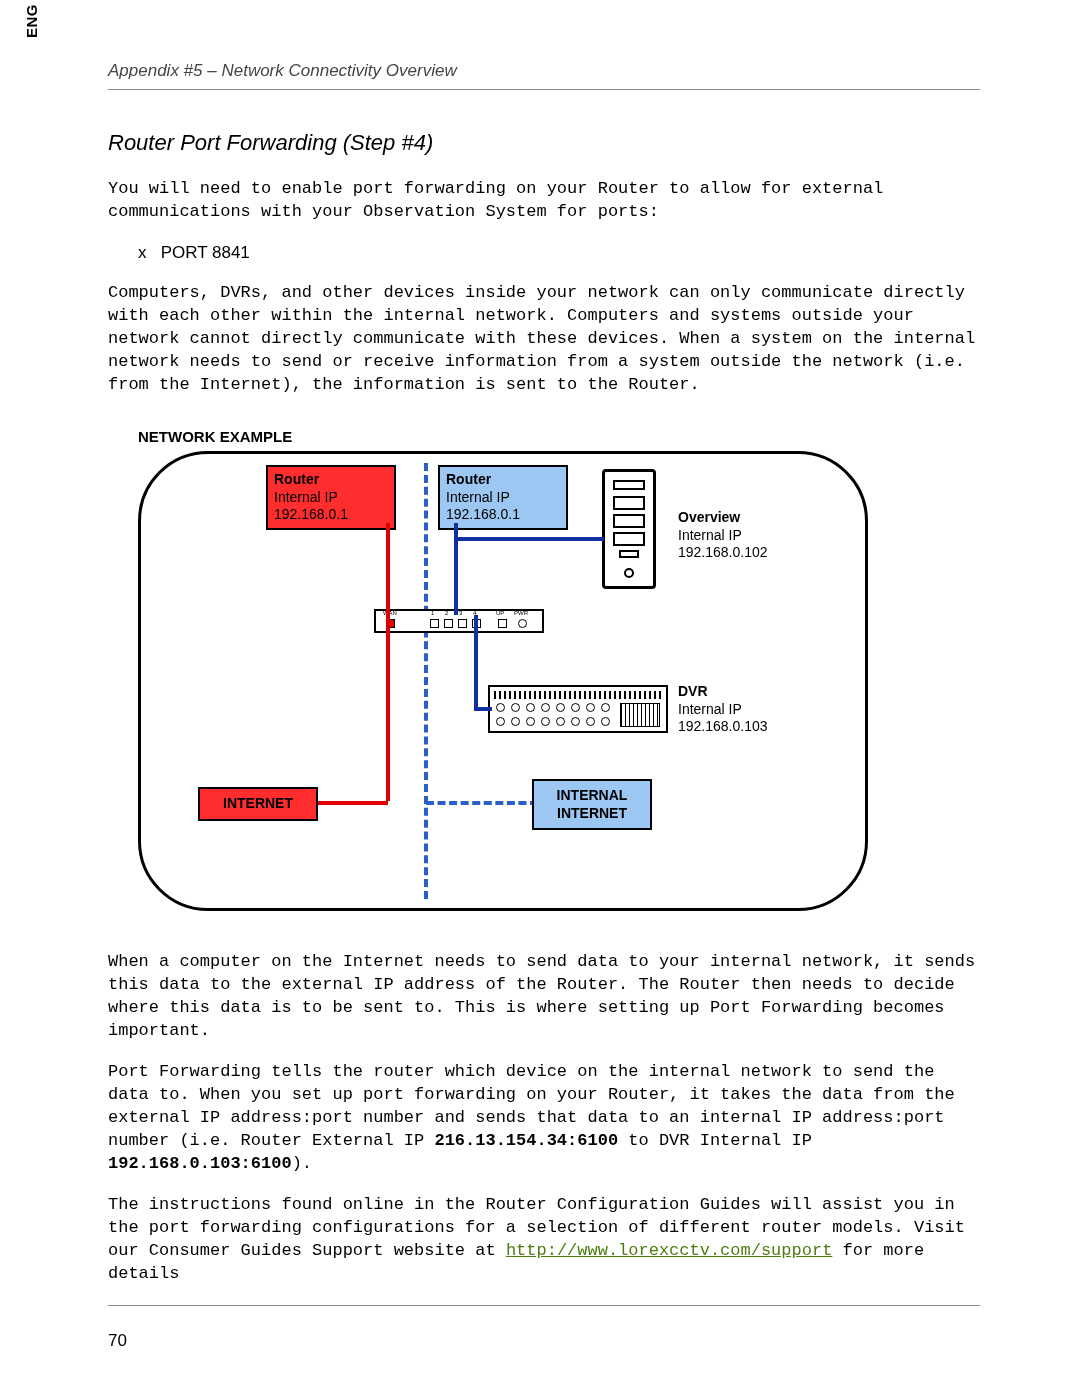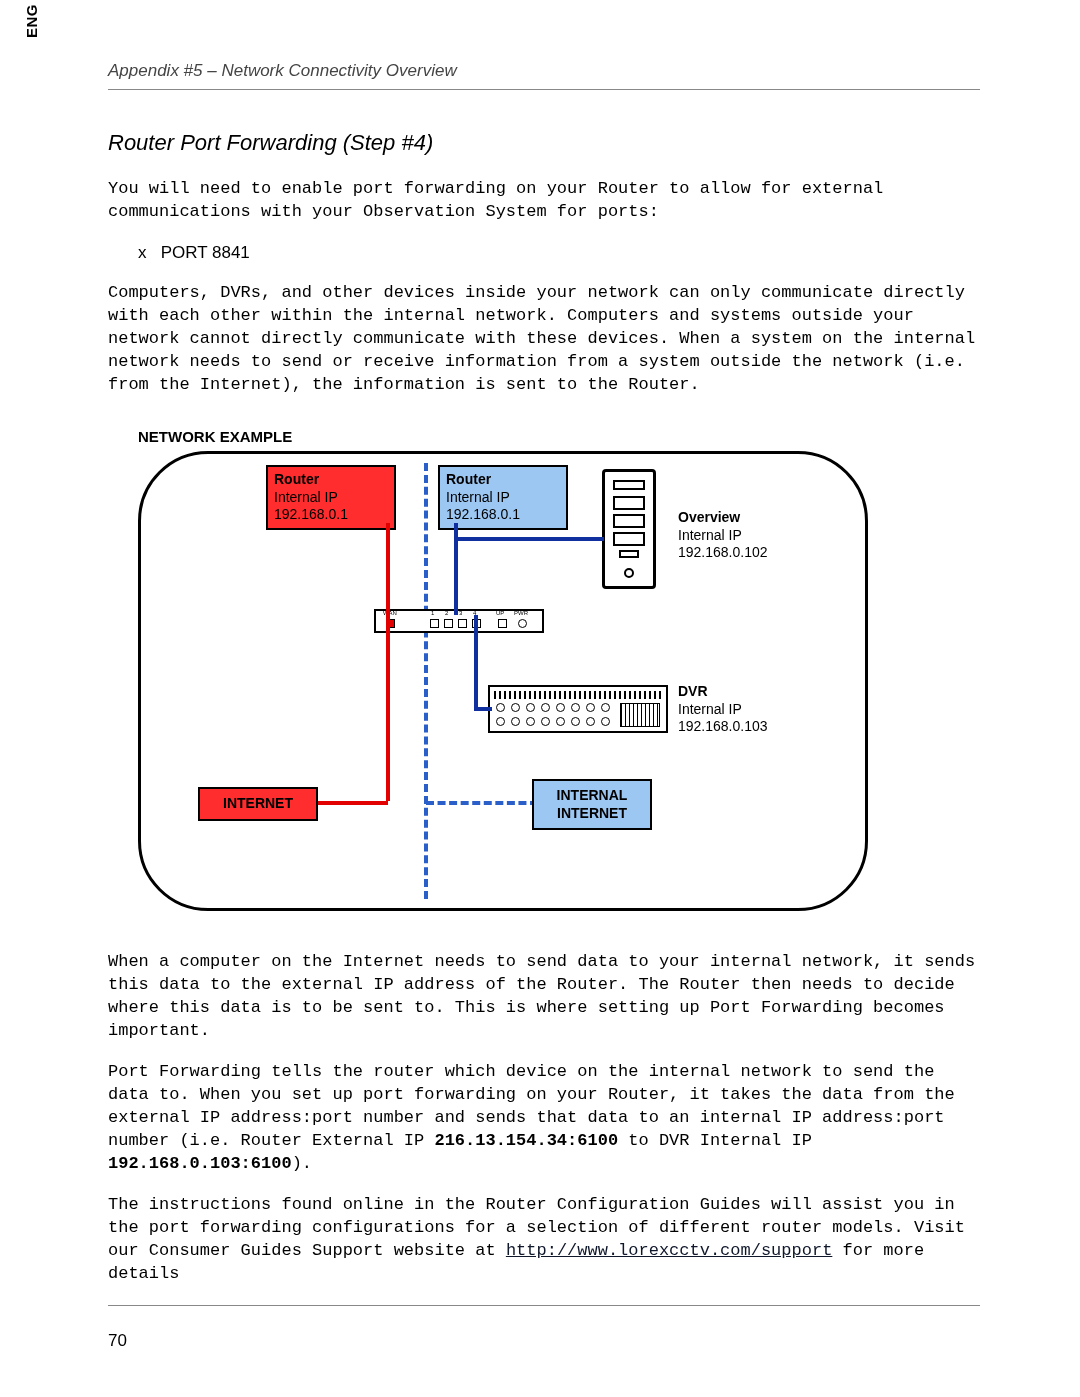--- a/index.html
+++ b/index.html
@@ -244,21 +244,21 @@
     border-top: 4px dashed #2a5ec8;
   }
   .arrow-right-blue {
     position: absolute;
     left: 398px; top: 342px;
     width: 0; height: 0;
     border-top: 10px solid transparent;
     border-bottom: 10px solid transparent;
     border-left: 16px solid #2a5ec8;
   }
-  a.link { color: #0f172a; text-decoration: underline; }
+  a.link { color: #4d7c0f; text-decoration: underline; }
   .footer {
     position: absolute;
     left: 108px;
     right: 100px;
     bottom: 44px;
     border-top: 1px solid #888;
     padding-top: 24px;
     font-size: 17px;
   }
   .bold { font-weight: bold; }

